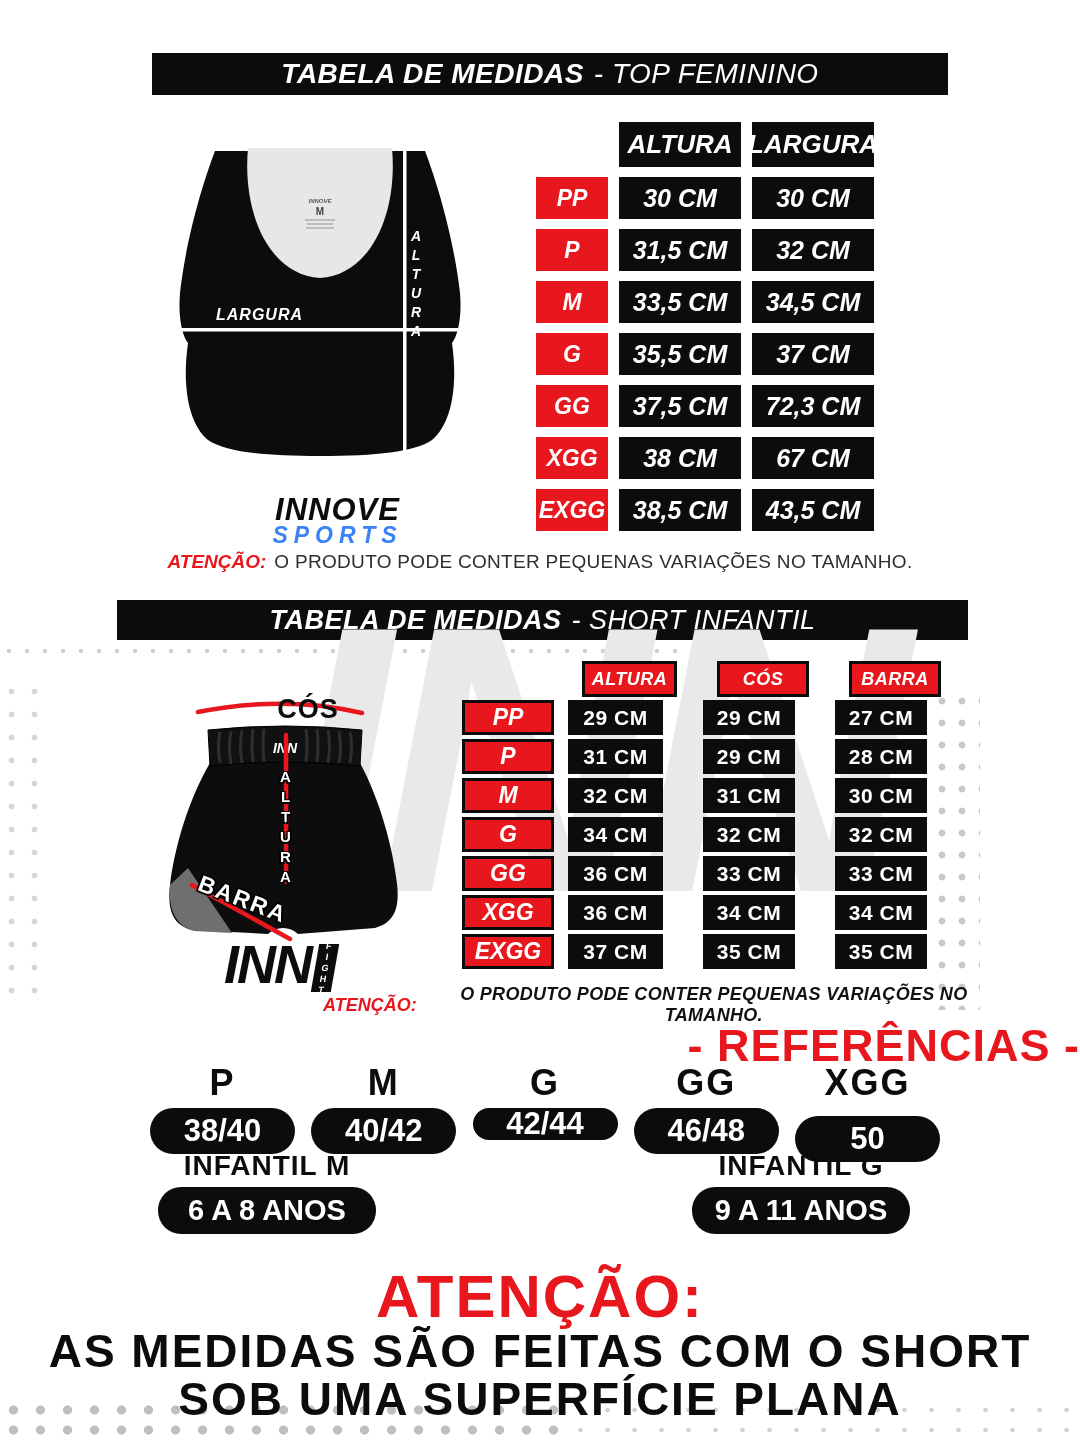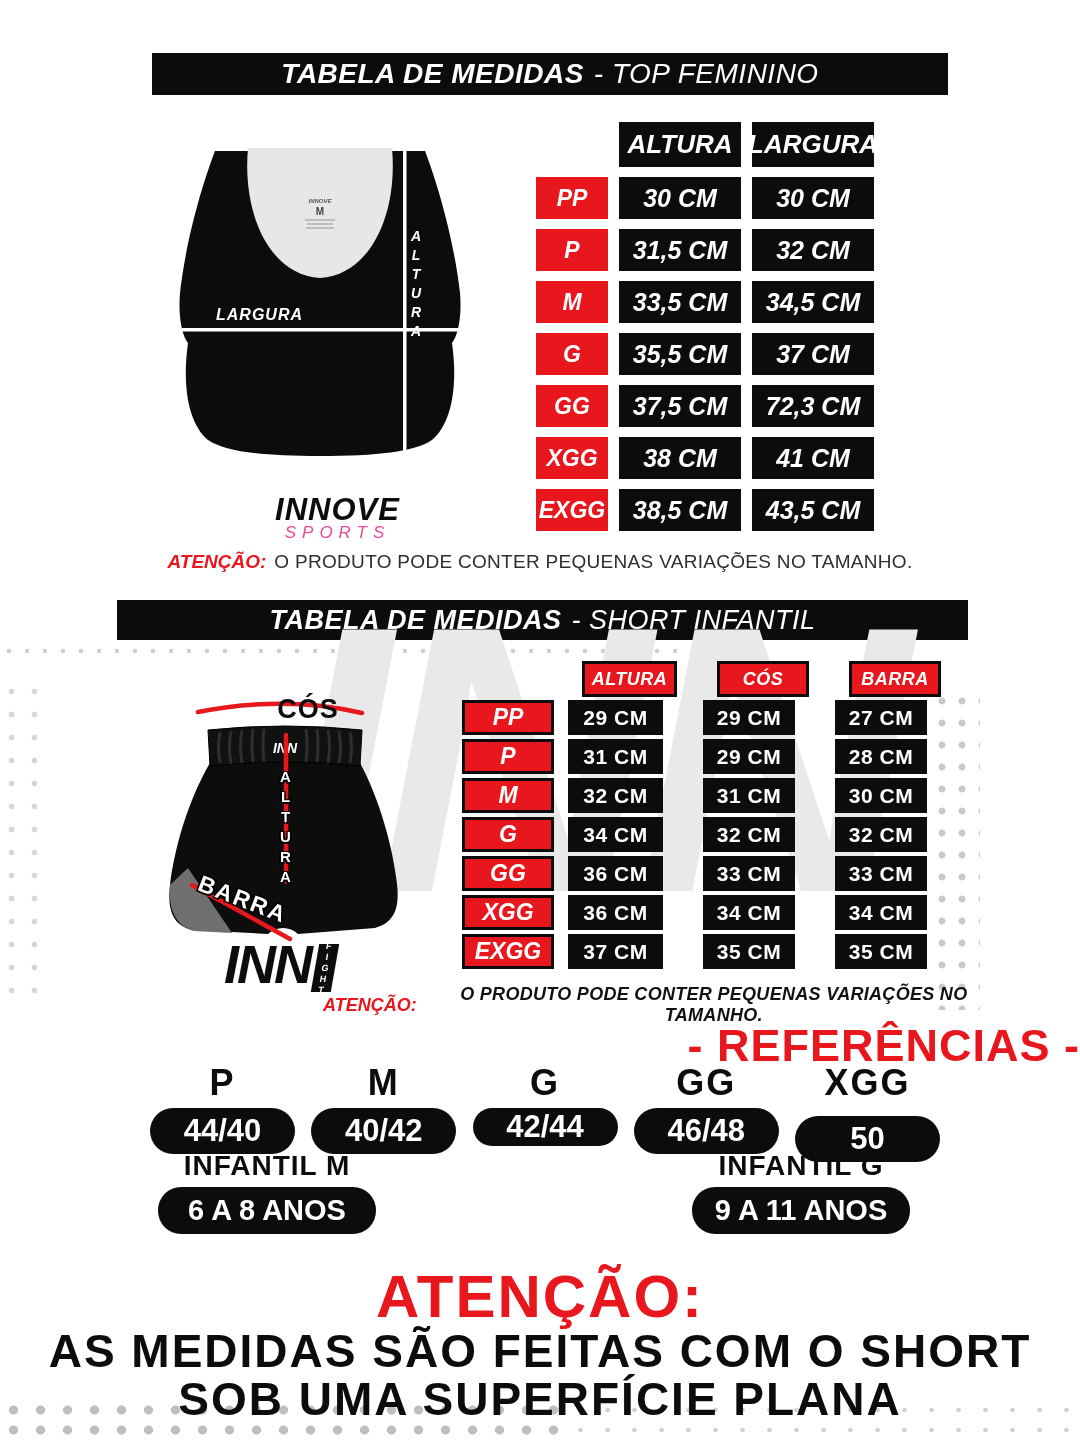--- a/index.html
+++ b/index.html
@@ -70,21 +70,21 @@
     <div style="font-size:10px;font-weight:700;color:#444;margin-top:2px;">M</div>
     <div class="tagline" style="width:30px;"></div>
     <div class="tagline" style="width:26px;"></div>
     <div class="tagline" style="width:28px;"></div>
   </div>
   <div class="abs it" style="left:216px;top:306px;font-size:16px;font-weight:800;color:#fff;letter-spacing:1px;">LARGURA</div>
   <div class="abs vtext it" style="left:408px;top:228px;height:96px;font-size:14px;font-weight:800;color:#fff;letter-spacing:3px;">ALTURA</div>
 
   <div class="abs" style="left:250px;top:495px;width:175px;text-align:center;">
     <div class="it" style="font-size:31px;font-weight:800;color:#0c0c0c;letter-spacing:1px;line-height:.95;">INNOVE</div>
-    <div class="it" style="font-size:17px;font-weight:400;color:#ec4899;letter-spacing:6px;line-height:1;">SPORTS</div>
+    <div class="it" style="font-size:23px;font-weight:700;color:#3b82f6;letter-spacing:6px;line-height:1;">SPORTS</div>
   </div>
 
   <div class="abs t1" style="left:536px;top:122px;">
     <div class="trow">
       <div class="sp"></div>
       <div class="cell head blk" style="margin-left:11px;">ALTURA</div>
       <div class="cell head blk">LARGURA</div>
     </div>
     <div class="trow" style="margin-top:2px;">
       <div class="cell size red">PP</div>
@@ -107,21 +107,21 @@
       <div class="cell val blk">37 CM</div>
     </div>
     <div class="trow">
       <div class="cell size red">GG</div>
       <div class="cell val blk">37,5 CM</div>
       <div class="cell val blk">72,3 CM</div>
     </div>
     <div class="trow">
       <div class="cell size red">XGG</div>
       <div class="cell val blk">38 CM</div>
-      <div class="cell val blk">41 CM</div>
+      <div class="cell val blk">67 CM</div>
     </div>
     <div class="trow">
       <div class="cell size red">EXGG</div>
       <div class="cell val blk">38,5 CM</div>
       <div class="cell val blk">43,5 CM</div>
     </div>
   </div>
 
   <div class="abs notice c" style="left:100px;top:551px;width:880px;">
     <span class="pre">ATENÇÃO:</span>
@@ -214,29 +214,29 @@
   <div class="abs notice notice2 c z1" style="left:323px;top:984px;width:680px;font-size:18px;">
     <span class="pre">ATENÇÃO:</span>
     <span class="txt it">O PRODUTO PODE CONTER PEQUENAS VARIAÇÕES NO TAMANHO.</span>
   </div>
 
   <div class="abs z1" style="left:0;top:1020px;width:1080px;text-align:right;font-size:45px;font-weight:800;color:#e8161d;letter-spacing:1px;">- REFERÊNCIAS -</div>
 
   <div class="abs z1" style="left:150px;top:1062px;width:790px;display:flex;justify-content:space-between;">
     <div class="pillcol" style="width:145px;">
       <div style="font-size:36px;font-weight:800;color:#0c0c0c;letter-spacing:2px;">P</div>
-      <div class="pill" style="width:145px;height:46px;font-size:31px;margin-top:4px;">44/40</div>
+      <div class="pill" style="width:145px;height:46px;font-size:31px;margin-top:4px;">38/40</div>
     </div>
     <div class="pillcol" style="width:145px;">
       <div style="font-size:36px;font-weight:800;color:#0c0c0c;letter-spacing:2px;">M</div>
       <div class="pill" style="width:145px;height:46px;font-size:31px;margin-top:4px;">40/42</div>
     </div>
     <div class="pillcol" style="width:145px;">
       <div style="font-size:36px;font-weight:800;color:#0c0c0c;letter-spacing:2px;">G</div>
-      <div class="pill" style="width:145px;height:38px;font-size:31px;margin-top:4px;">42/44</div>
+      <div class="pill" style="width:145px;height:32px;font-size:31px;margin-top:4px;">42/44</div>
     </div>
     <div class="pillcol" style="width:145px;">
       <div style="font-size:36px;font-weight:800;color:#0c0c0c;letter-spacing:2px;">GG</div>
       <div class="pill" style="width:145px;height:46px;font-size:31px;margin-top:4px;">46/48</div>
     </div>
     <div class="pillcol" style="width:145px;">
       <div style="font-size:36px;font-weight:800;color:#0c0c0c;letter-spacing:2px;">XGG</div>
       <div class="pill" style="width:145px;height:46px;font-size:31px;margin-top:12px;">50</div>
     </div>
   </div>

